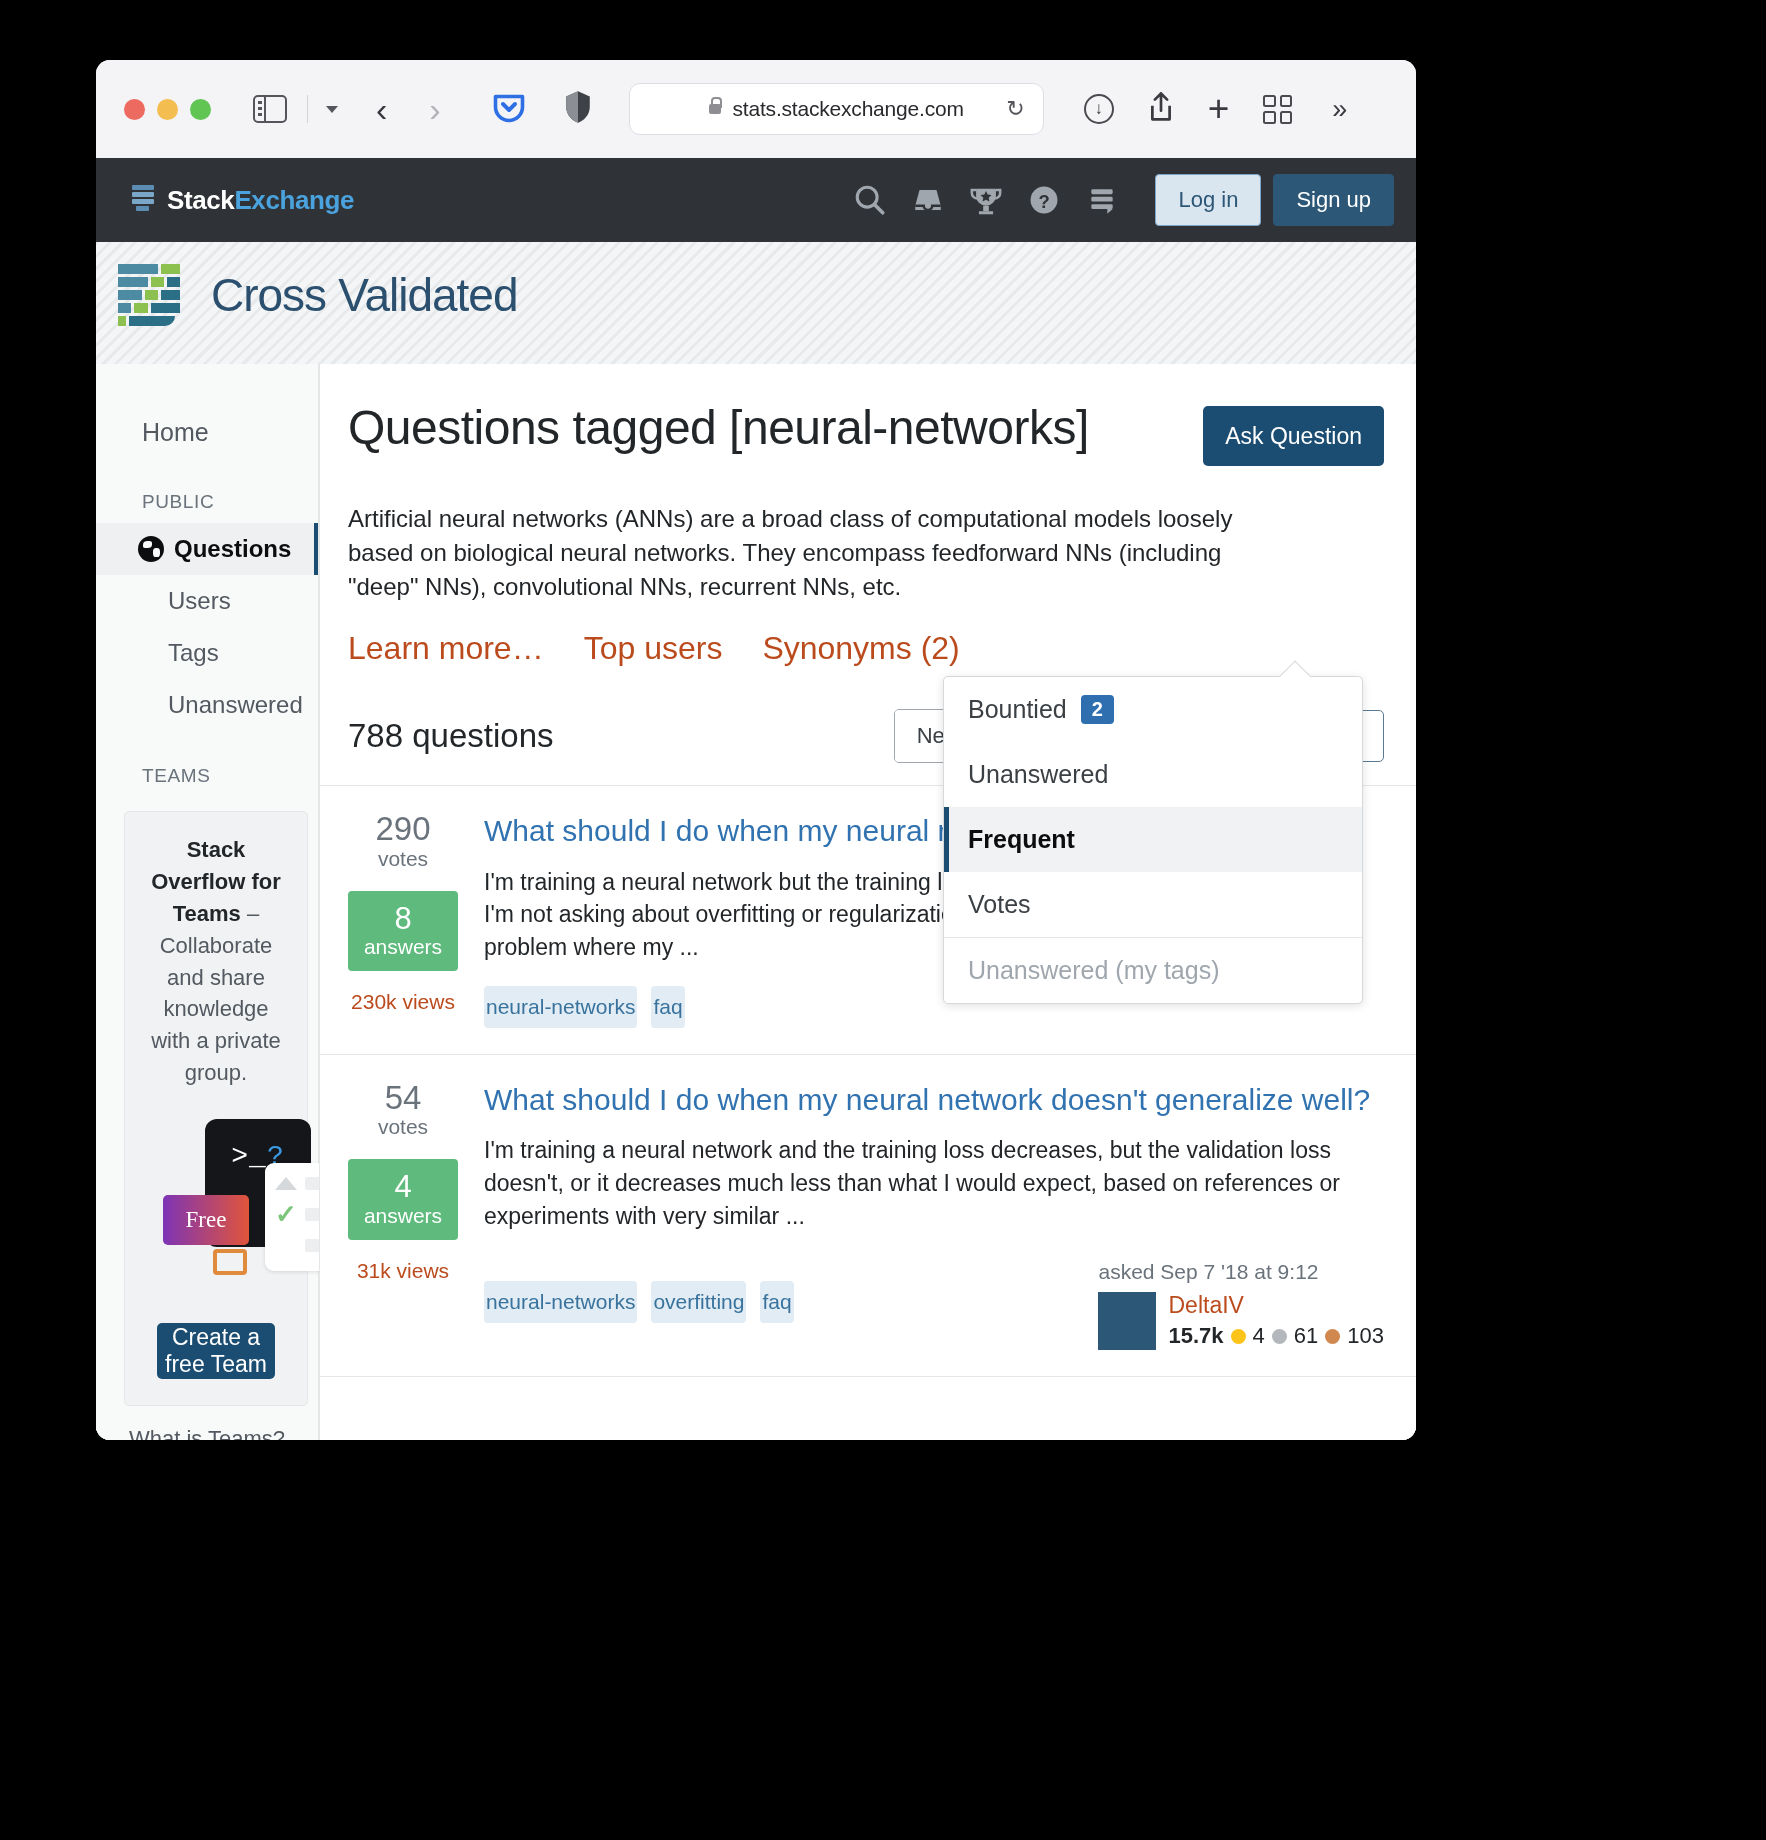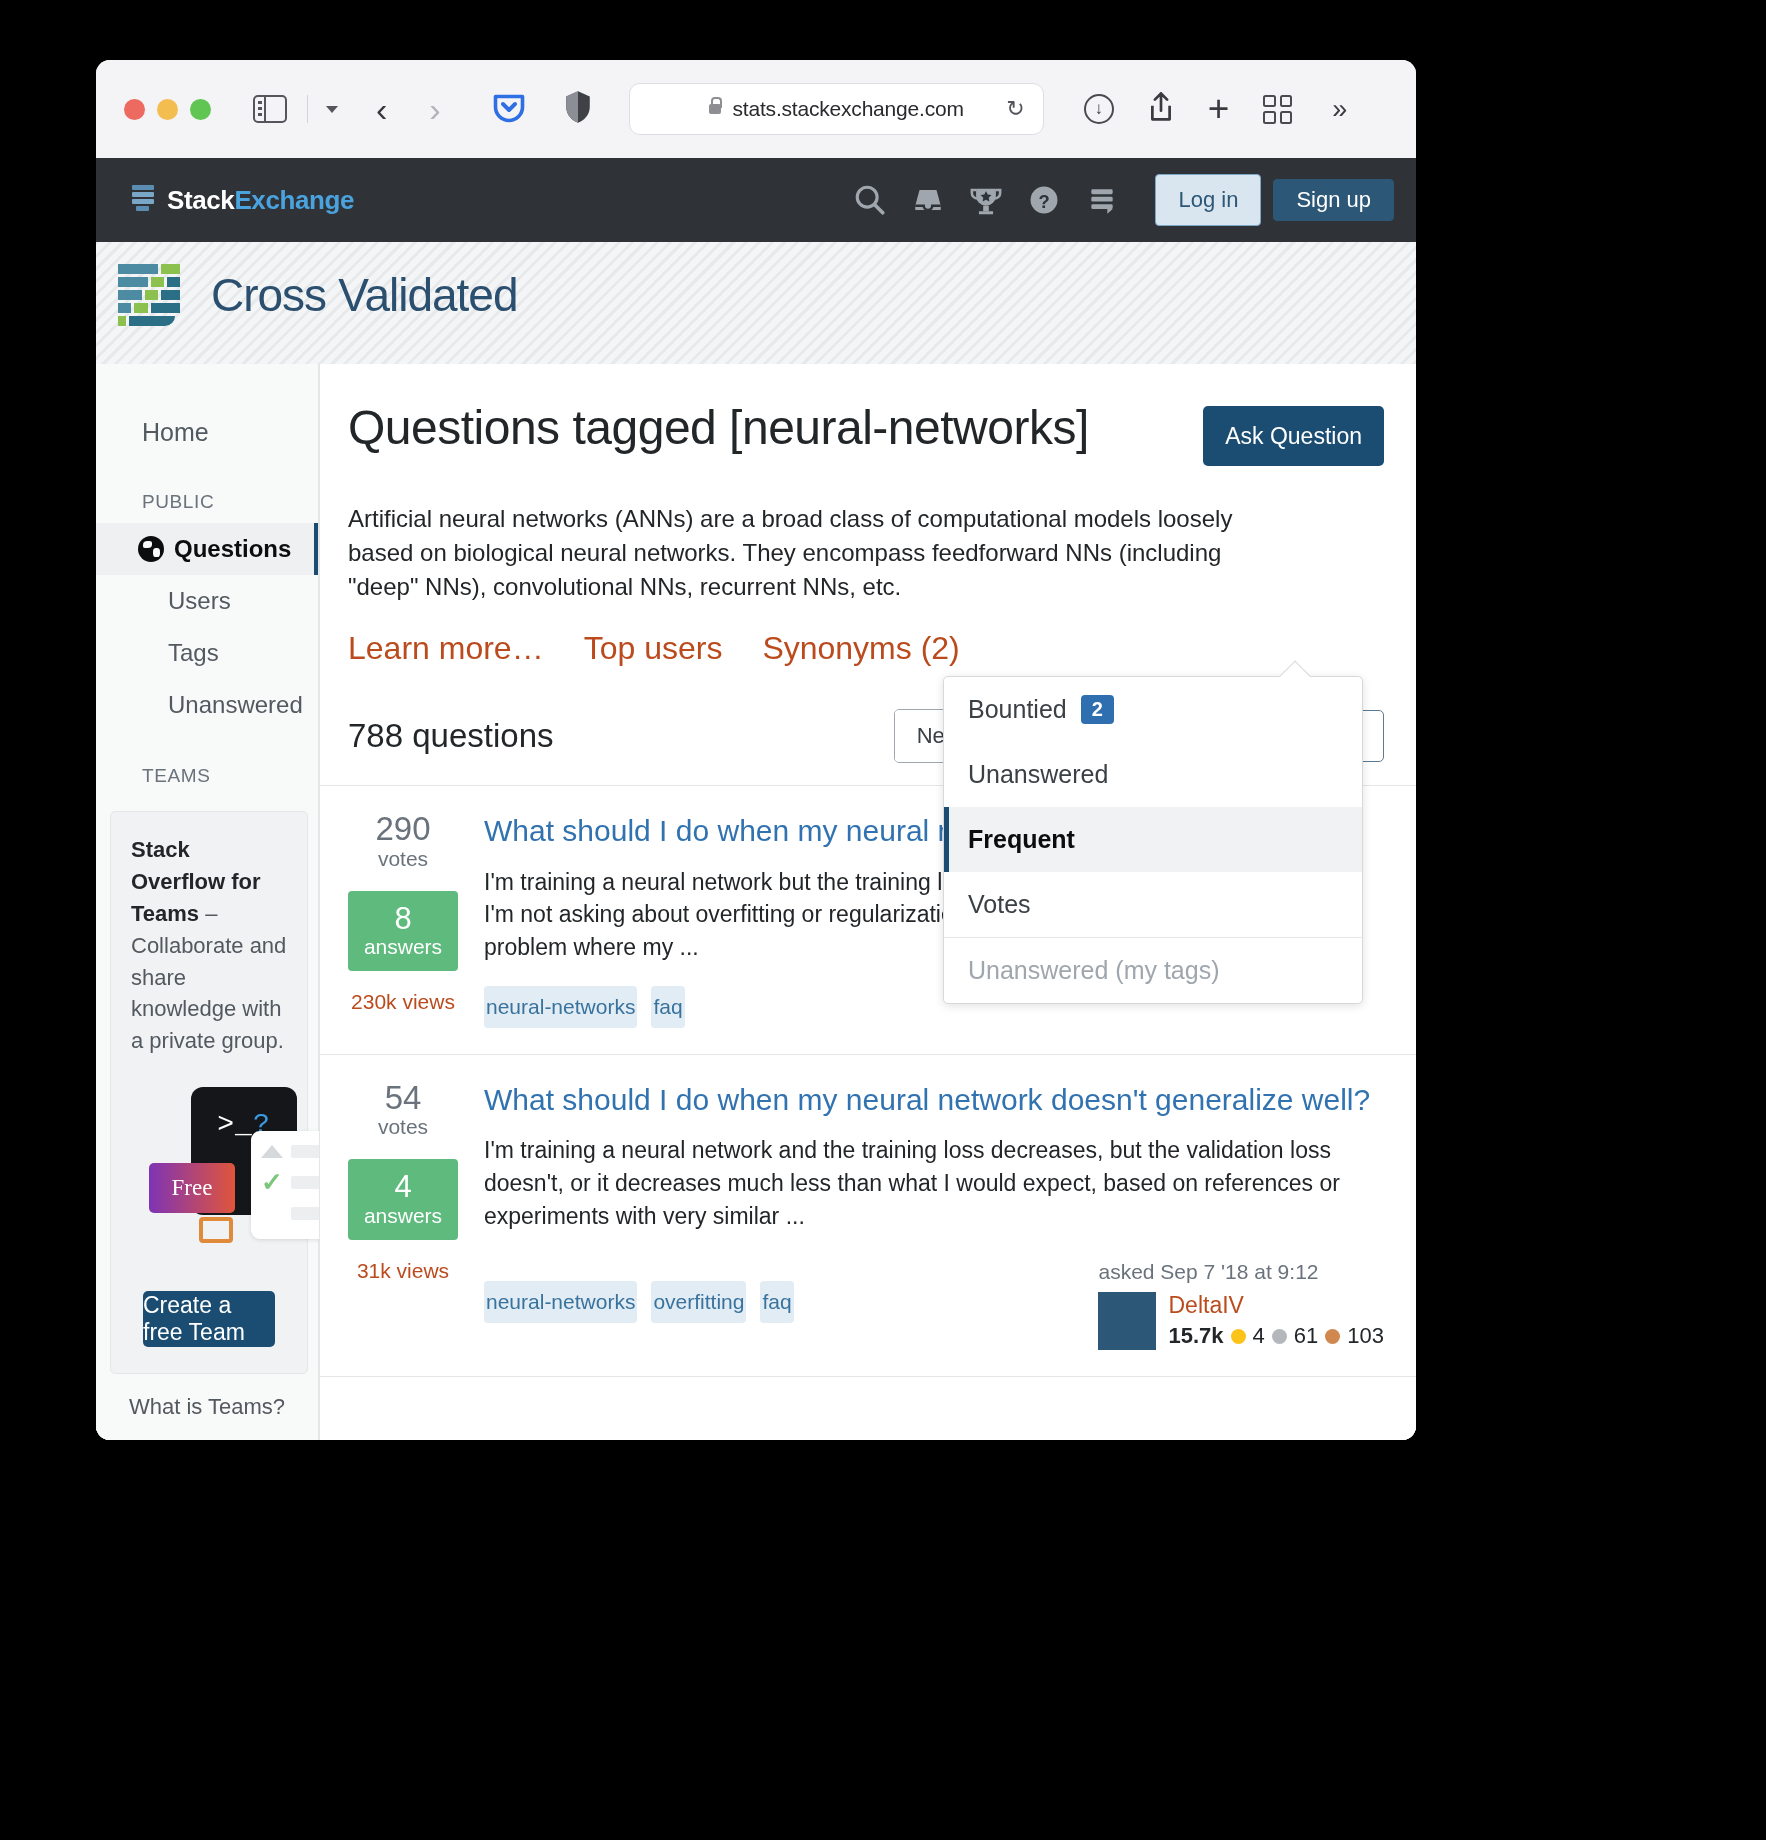--- a/index.html
+++ b/index.html
@@ -65,21 +65,21 @@
   .se-stack-ico i:nth-child(4){top:21px;width:13px;left:4px;background:#5b8db3;}
   .se-name { font-size:26px; font-weight:bold; color:#fff; letter-spacing:-0.4px; }
   .se-name span { color:#4aa3df; }
   .setop-right { margin-left:auto; display:flex; align-items:center; gap:0; }
   .icbtn { width:58px; height:58px; display:flex; align-items:center; justify-content:center;
     color:#9fa6ad; }
   .btn-login { background:#d9e5ef; color:#2c5777; border:1px solid #7aa7c7;
     border-radius:4px; padding:0 22px; height:52px; display:flex; align-items:center;
     font-size:22px; margin-left:24px; }
   .btn-signup { background:#2c5777; color:#fff; border:1px solid #2c5777; border-radius:4px;
-    padding:0 22px; height:42px; display:flex; align-items:center; font-size:22px;
+    padding:0 22px; height:52px; display:flex; align-items:center; font-size:22px;
     margin-left:12px; }
 
   
   .site-header { height:122px; position:relative; overflow:hidden;
     background:#f1f2f3;
     background-image:repeating-linear-gradient(-45deg,#e8e9ea 0 3px,#f4f5f6 3px 9px); }
   .cv-logo { position:absolute; left:22px; top:22px; display:flex; align-items:center; gap:31px; }
   .cv-mark { width:62px; height:62px; display:grid; gap:3px;
      grid-template-columns:repeat(12,1fr); grid-template-rows:repeat(10,1fr); }
   .cv-mark i { display:block; }
@@ -100,22 +100,22 @@
   .sb-item.active { background:#eff0f1; font-weight:bold; color:#0c0d0e;
      box-shadow:inset -4px 0 0 #1b4d72; padding-left:42px; }
   .globe { width:26px;height:26px;border-radius:50%;background:#0c0d0e;position:relative;
      flex:none;}
   .globe:after{content:"";position:absolute;left:5px;top:5px;width:9px;height:7px;
      background:#f8f9f9;border-radius:50% 30% 50% 20%;}
   .globe:before{content:"";position:absolute;right:4px;bottom:5px;width:7px;height:9px;
      background:#f8f9f9;border-radius:40%;}
   .sb-sub { padding:12px 0 12px 72px; font-size:24px; color:#525960; }
 
-  .teams-card { margin:14px 10px 0 14px; background:#f1f2f3; border:1px solid #e4e6e8;
-     border-radius:5px; padding:22px 20px 26px 20px; }
+  .teams-card { margin:14px 10px 0 28px; background:#f1f2f3; border:1px solid #e4e6e8;
+     border-radius:5px; padding:22px 20px 26px 20px;text-align:center; }
   .teams-txt { font-size:22px; line-height:1.45; color:#525960; }
   .teams-txt b{color:#232629;}
   .teams-art { height:200px; position:relative; margin-top:14px; }
   .art-term { position:absolute; left:60px; top:16px; width:106px; height:128px;
      background:#14161a; border-radius:12px; color:#fff; font-size:28px;
      display:flex; align-items:flex-start; justify-content:center; padding-top:22px;
      letter-spacing:1px; font-family:"Liberation Mono", monospace; }
   .art-term b{color:#3b9ae1;font-weight:normal;}
   .art-free { position:absolute; left:18px; top:92px; width:86px; height:50px; border-radius:5px;
      background:linear-gradient(90deg,#7e34b5,#e0553b); color:#fff; font-size:23px;

